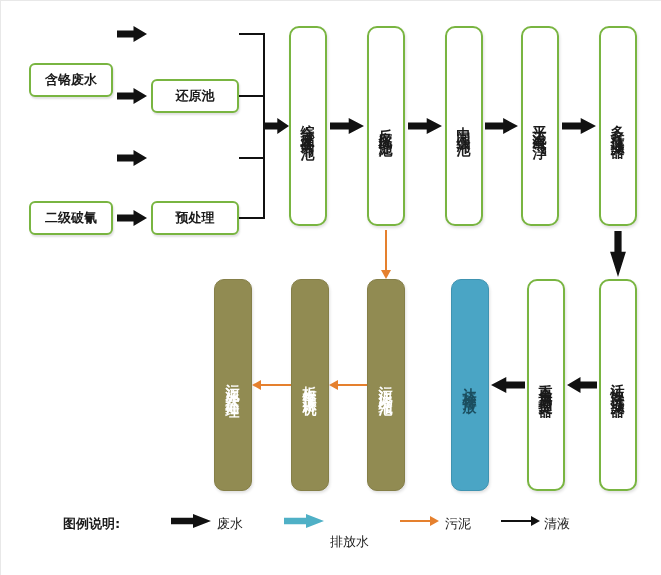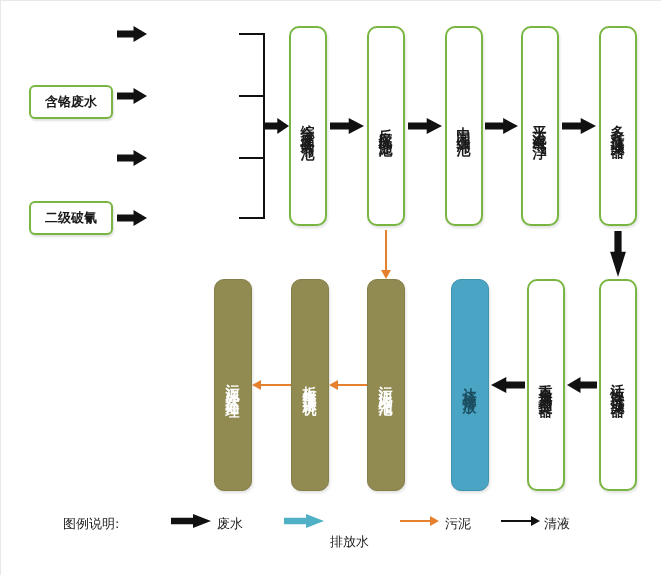--- a/index.html
+++ b/index.html
@@ -45,36 +45,38 @@
   .vline { position:absolute; width:2px;  background:#111; }
   .thin  { position:absolute; }
   .thin.h { height:2px; }
   .thin.v { width:2px; }
   .thin.orange { background:#e5802e; color:#e5802e; }
   .thin.black  { background:#111;    color:#111; }
   .head-left::after  { content:""; position:absolute; left:-9px;  top:-4px;  border-top:5px solid transparent; border-bottom:5px solid transparent; border-right:9px solid; }
   .head-right::after { content:""; position:absolute; right:-9px; top:-4px;  border-top:5px solid transparent; border-bottom:5px solid transparent; border-left:9px solid; }
   .head-down::after  { content:""; position:absolute; bottom:-9px; left:-4px; border-left:5px solid transparent; border-right:5px solid transparent; border-top:9px solid; }
   
-  .legend-title { position:absolute; font-size:13px; font-weight:400; color:#1a1a1a; white-space:nowrap; }
+  .legend-title { position:absolute; font-size:13px; font-weight:700; color:#1a1a1a; white-space:nowrap; }
   .legend-label { position:absolute; font-size:13px; color:#1a1a1a; white-space:nowrap; }
 </style>
 </head>
 <body>
 
 <div class="canvas">
 
-  <div class="small-box" style="left:28px;top:84px">含铬废水</div>
+  <div class="small-box" style="left:28px;top:62px">含铬废水</div>
   <div class="small-box" style="left:28px;top:200px">二级破氰</div>
 
   <div class="block right" style="left:116px;top:24px;width:30px;height:18px"></div>
   <div class="block right" style="left:116px;top:86px;width:30px;height:18px"></div>
   <div class="block right" style="left:116px;top:148px;width:30px;height:18px"></div>
   <div class="block right" style="left:116px;top:208px;width:30px;height:18px"></div>
 
+  <div class="small-box w2" style="left:150px;top:78px">还原池</div>
+  <div class="small-box w2" style="left:150px;top:200px">预处理</div>
 
   <div class="hline" style="left:238px;top:32px;width:26px"></div>
   <div class="hline" style="left:238px;top:94px;width:26px"></div>
   <div class="hline" style="left:238px;top:156px;width:26px"></div>
   <div class="hline" style="left:238px;top:216px;width:26px"></div>
   <div class="vline" style="left:262px;top:32px;height:186px"></div>
 
   <div class="block right" style="left:262px;top:116px;width:26px;height:18px"></div>
 
   <div class="tall-box outline row-top" style="left:288px">

